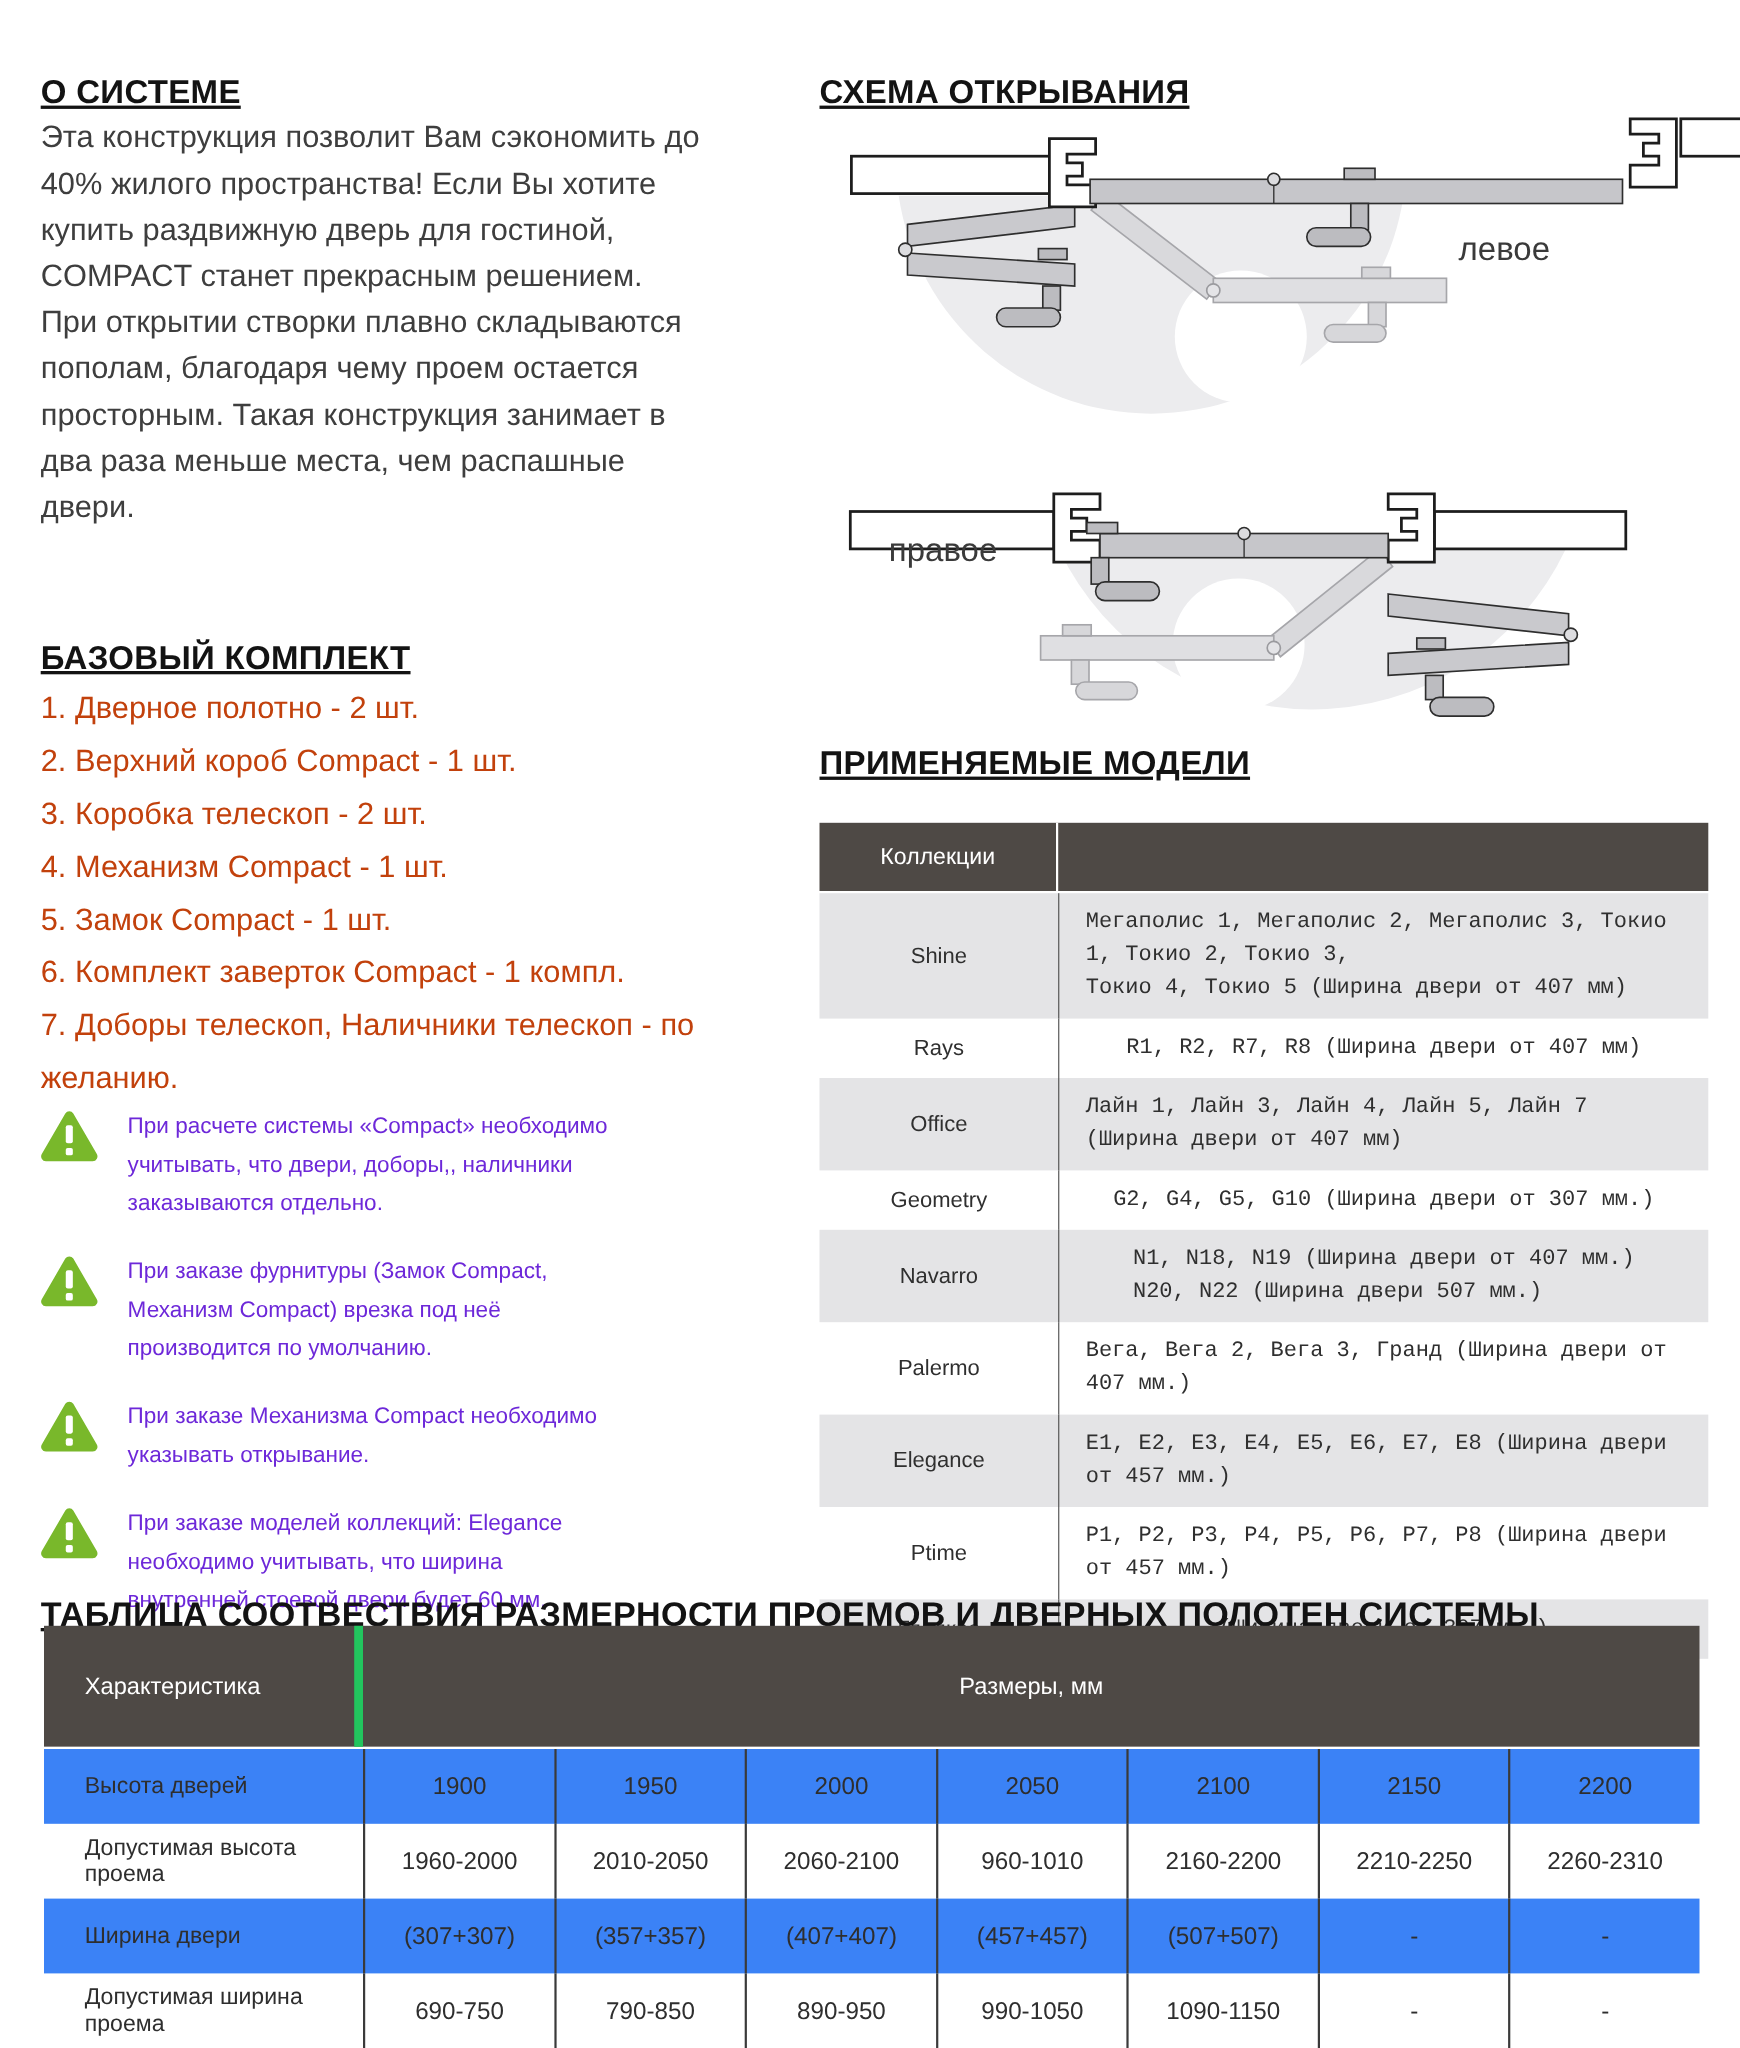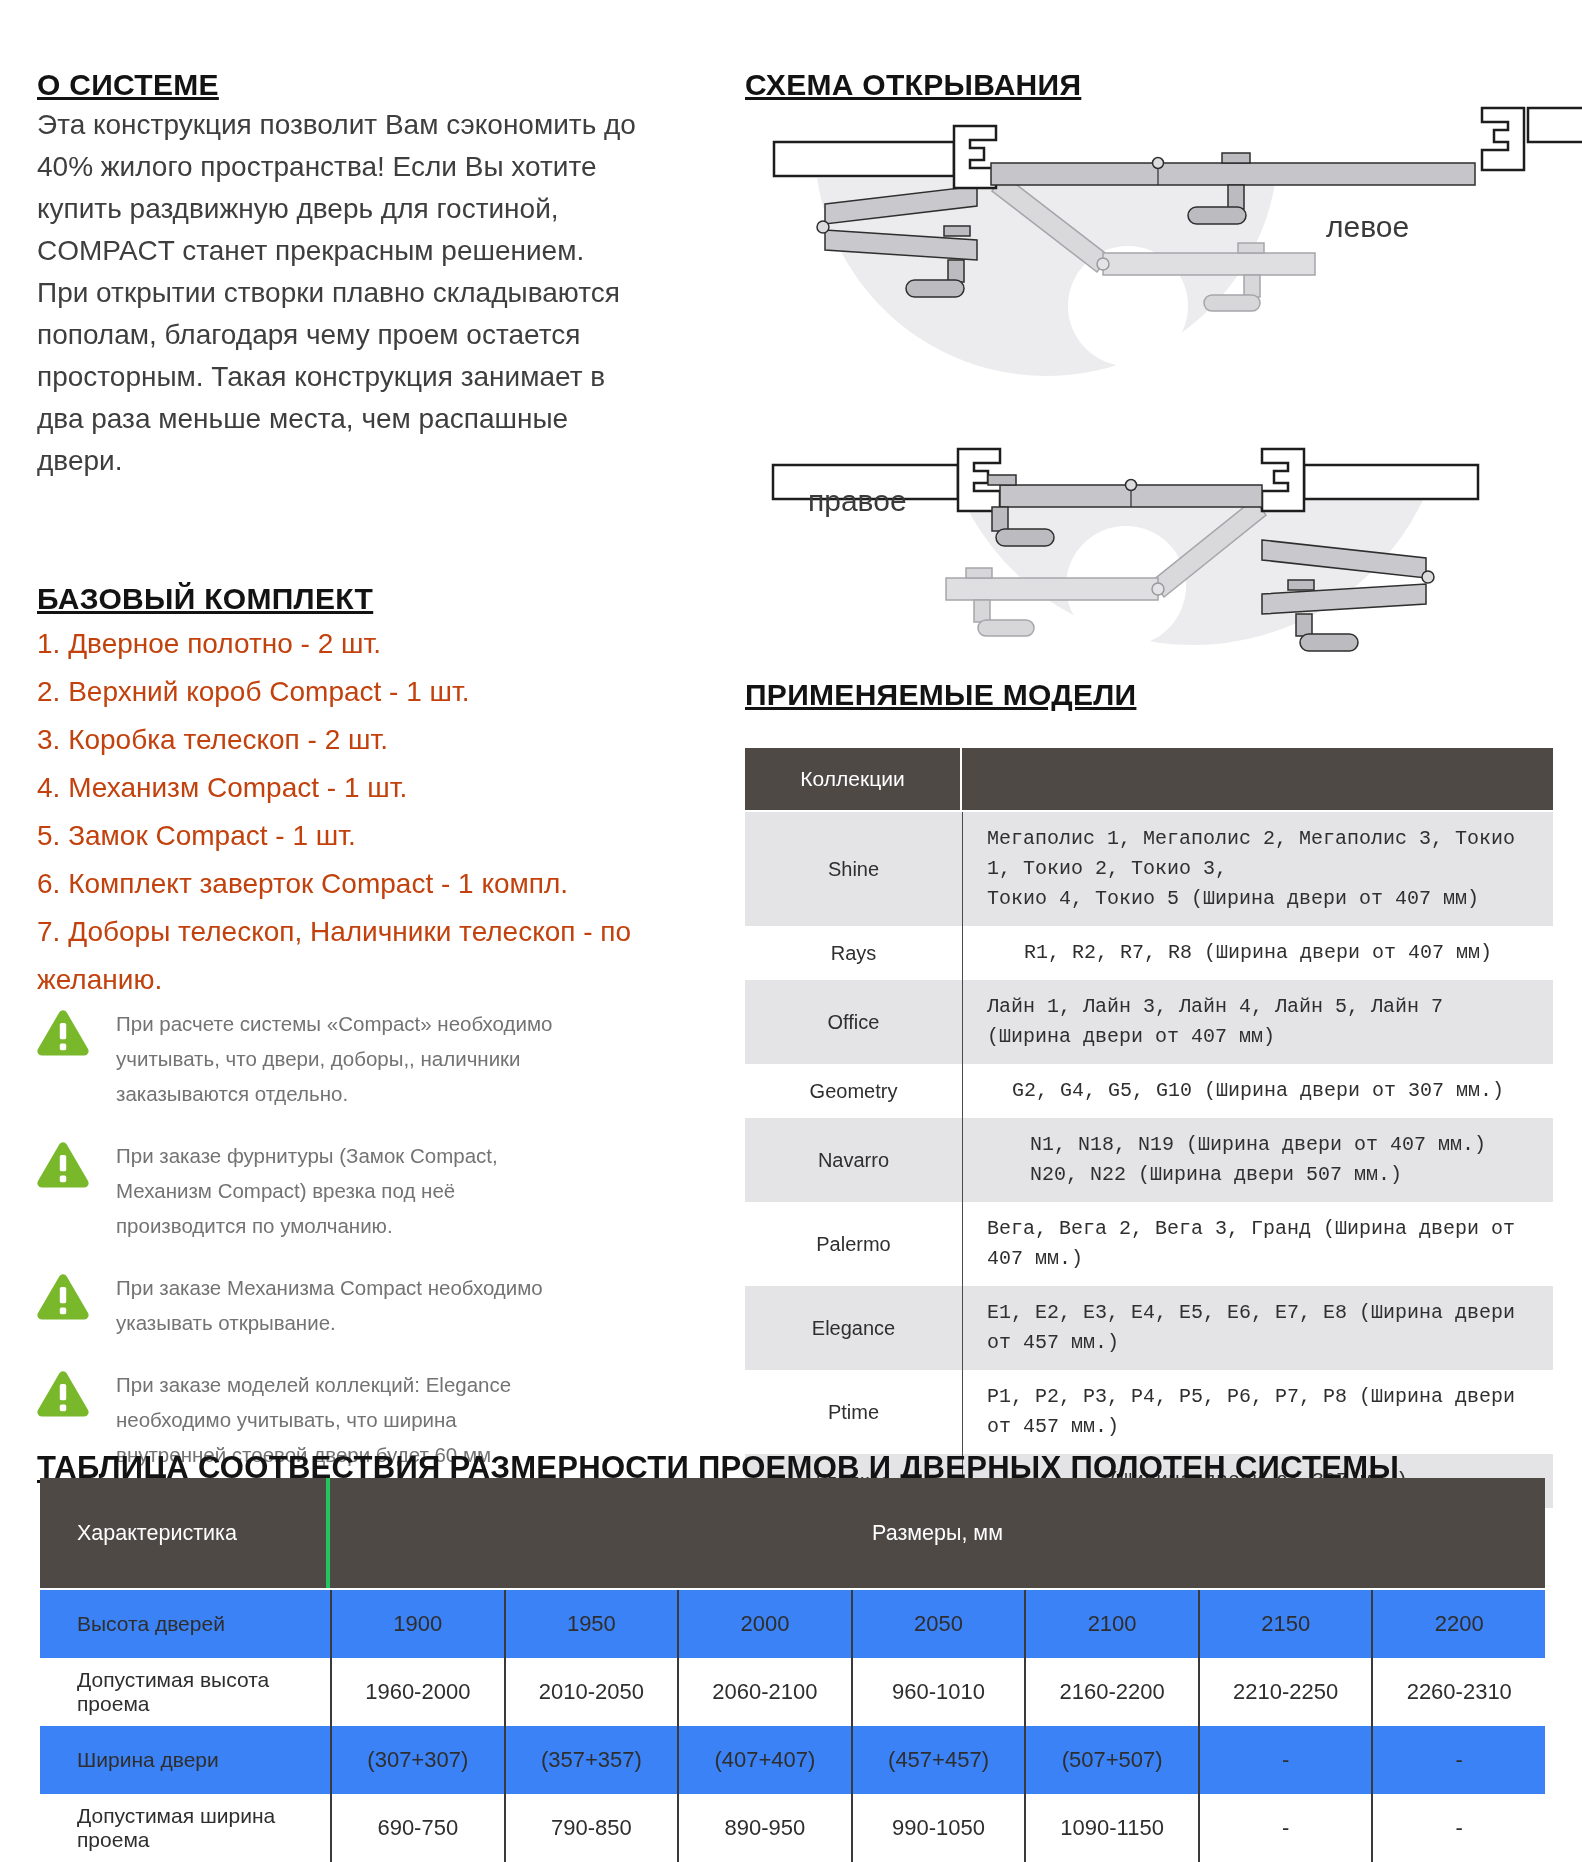--- a/index.html
+++ b/index.html
@@ -21,21 +21,21 @@
     position:absolute;left:37px;top:104px;width:600px;
     font-size:28px;line-height:42px;color:#3e3e3e;
   }
   .kit-list{
     position:absolute;left:37px;top:620px;width:600px;
     font-size:28px;line-height:48px;color:#c2410c;
   }
   .warnings{position:absolute;left:36px;top:1006px;width:540px;}
   .warning{display:flex;align-items:flex-start;margin-bottom:27px;}
   .warn-icon{flex:0 0 auto;margin-right:26px;margin-top:2px;}
-  .warn-text{font-size:20.5px;line-height:35px;color:#737373;width:440px;}
+  .warn-text{font-size:20.5px;line-height:35px;color:#6d28d9;width:440px;}
 
   .diagrams{position:absolute;left:648px;top:88px;width:962px;height:612px;}
   .diagrams-svg{position:absolute;left:0;top:0;}
   .diagram-label{position:absolute;font-size:30px;color:#3a3a3a;white-space:nowrap;}
   #label-left{left:678px;top:122px;}
   #label-right{left:160px;top:396px;}
 
   
   .m-table{position:absolute;left:745px;top:748px;width:808px;color:#2f2f2f;}
   .m-head{display:flex;height:62px;background:#4e4945;color:#ffffff;font-size:21px;}
@@ -48,21 +48,21 @@
   .m-cell-col{width:217px;display:flex;align-items:center;justify-content:center;
     font-size:20px;box-sizing:border-box;}
   .m-cell-feat{flex:1;display:flex;align-items:center;justify-content:center;
     font-size:20px;line-height:30px;text-align:left;white-space:pre-line;
     border-left:1px solid #4a4a4a;box-sizing:border-box;padding:12px 24px;font-family:Liberation Mono, monospace;}
 
   
   .s-table{position:absolute;left:40px;top:1478px;width:1505px;color:#2e2e2e;}
   .s-head{display:flex;height:110px;background:#4e4945;color:#ffffff;font-size:21.5px;}
   .s-head .c1{width:290px;display:flex;align-items:center;padding-left:37px;
-    box-sizing:border-box;border-right:4px solid #22c55e;}
+    box-sizing:border-box;border-right:8px solid #22c55e;}
   .s-head .c2{flex:1;display:flex;align-items:center;justify-content:center;}
   .s-body{border-top:2px solid #ffffff;}
   .s-row{display:flex;height:68px;}
   .s-row.shaded{background:#3b82f6;}
   .s-label{width:290px;display:flex;align-items:center;padding-left:37px;
     box-sizing:border-box;font-size:21px;}
   .s-cell{flex:1;display:flex;align-items:center;justify-content:center;
     font-size:22px;border-left:2px solid #3a3a3a;box-sizing:border-box;}
 </style>
 </head>

